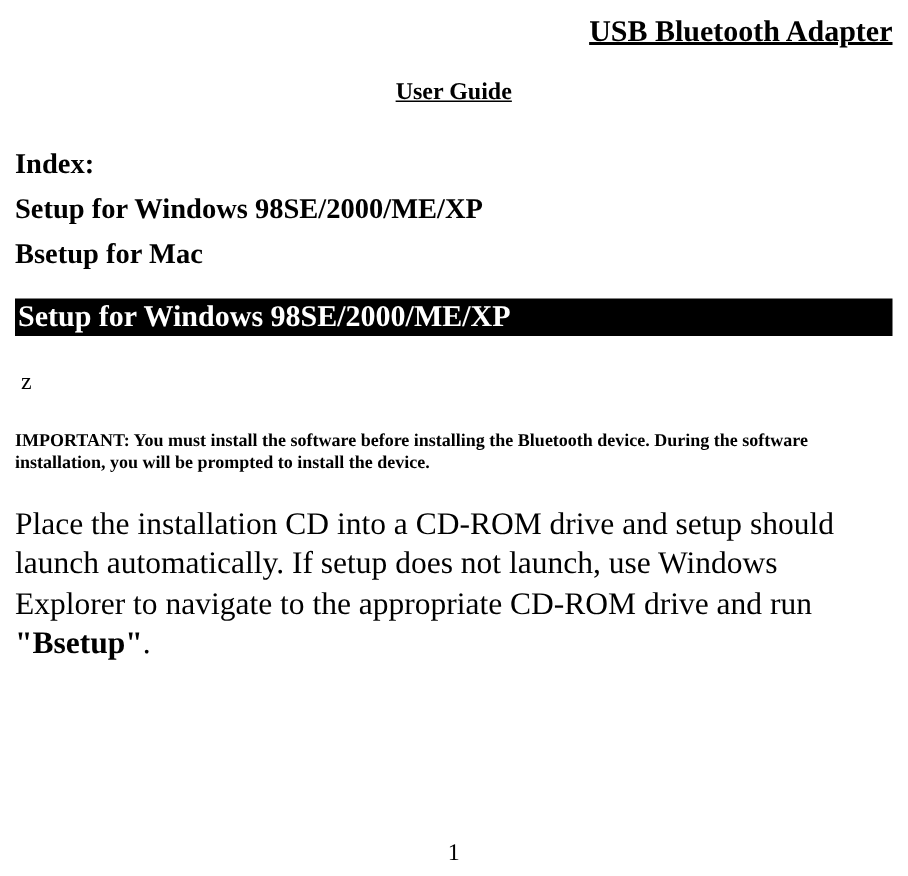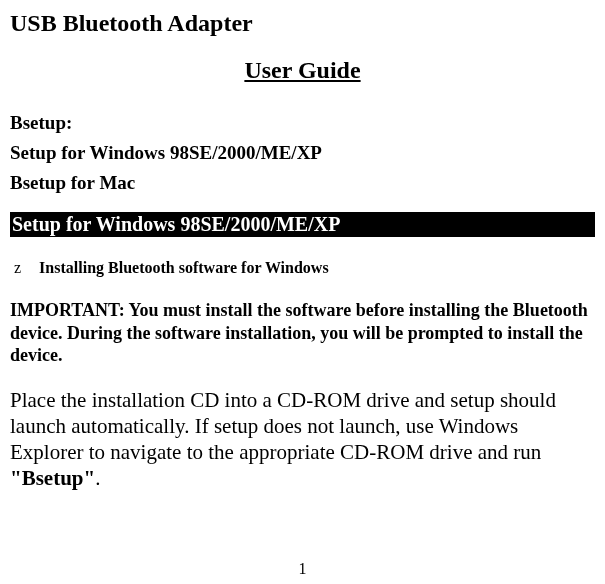--- a/index.html
+++ b/index.html
@@ -10,30 +10,31 @@
     body {
       font-family: "Times New Roman", Times, serif;
       background: #fff;
       color: #000;
       width: 605px;
       height: 584px;
       padding: 10px 10px 0 10px;
       position: relative;
     }
     .title {
-      text-align: left;
+      text-align: right;
       font-weight: bold;
-      font-size: 24px;
+      text-decoration: underline;
+      font-size: 20px;
       margin-bottom: 20px;
     }
     .subtitle {
       text-align: center;
       font-weight: bold;
       text-decoration: underline;
-      font-size: 24px;
+      font-size: 16px;
       margin-bottom: 28px;
     }
     .index-heading {
       font-weight: bold;
       font-size: 19px;
       margin-bottom: 8px;
     }
     .index-item {
       font-weight: bold;
       font-size: 19px;
@@ -57,21 +58,21 @@
     .bullet-marker {
       font-family: "Times New Roman", serif;
       margin-left: 4px;
       margin-right: 18px;
     }
     .bullet-text {
       font-weight: bold;
     }
     .important-block {
       font-weight: bold;
-      font-size: 18px;
+      font-size: 12px;
       line-height: 1.25;
       margin-bottom: 20px;
     }
     .body-text {
       font-size: 21px;
       line-height: 1.25;
     }
     .bsetup {
       font-weight: bold;
     }
@@ -83,29 +84,28 @@
       text-align: center;
       font-size: 16px;
     }
   </style>
 </head>
 <body>
 
 <div class="title">USB Bluetooth Adapter</div>
 <div class="subtitle">User Guide</div>
 
-<div class="index-heading">Bsetup:</div>
+<div class="index-heading">Index:</div>
 <div class="index-item">Setup for Windows 98SE/2000/ME/XP</div>
 <div class="index-item">Bsetup for Mac</div>
 
 <div class="section-bar">Setup for Windows 98SE/2000/ME/XP</div>
 
 <div class="bullet-line">
   <span class="bullet-marker">z</span>
-  <span class="bullet-text">Installing Bluetooth software for Windows</span>
 </div>
 
 <div class="important-block">IMPORTANT: You must install the software before installing the Bluetooth device. During the software installation, you will be prompted to install the device.</div>
 
 <div class="body-text">
   <span>Place the installation CD into a CD-ROM drive and setup should launch automatically. If setup does not launch, use Windows Explorer to navigate to the appropriate CD-ROM drive and run </span><span class="bsetup">"Bsetup"</span><span>.</span>
 </div>
 
 <div class="page-number">1</div>
 

